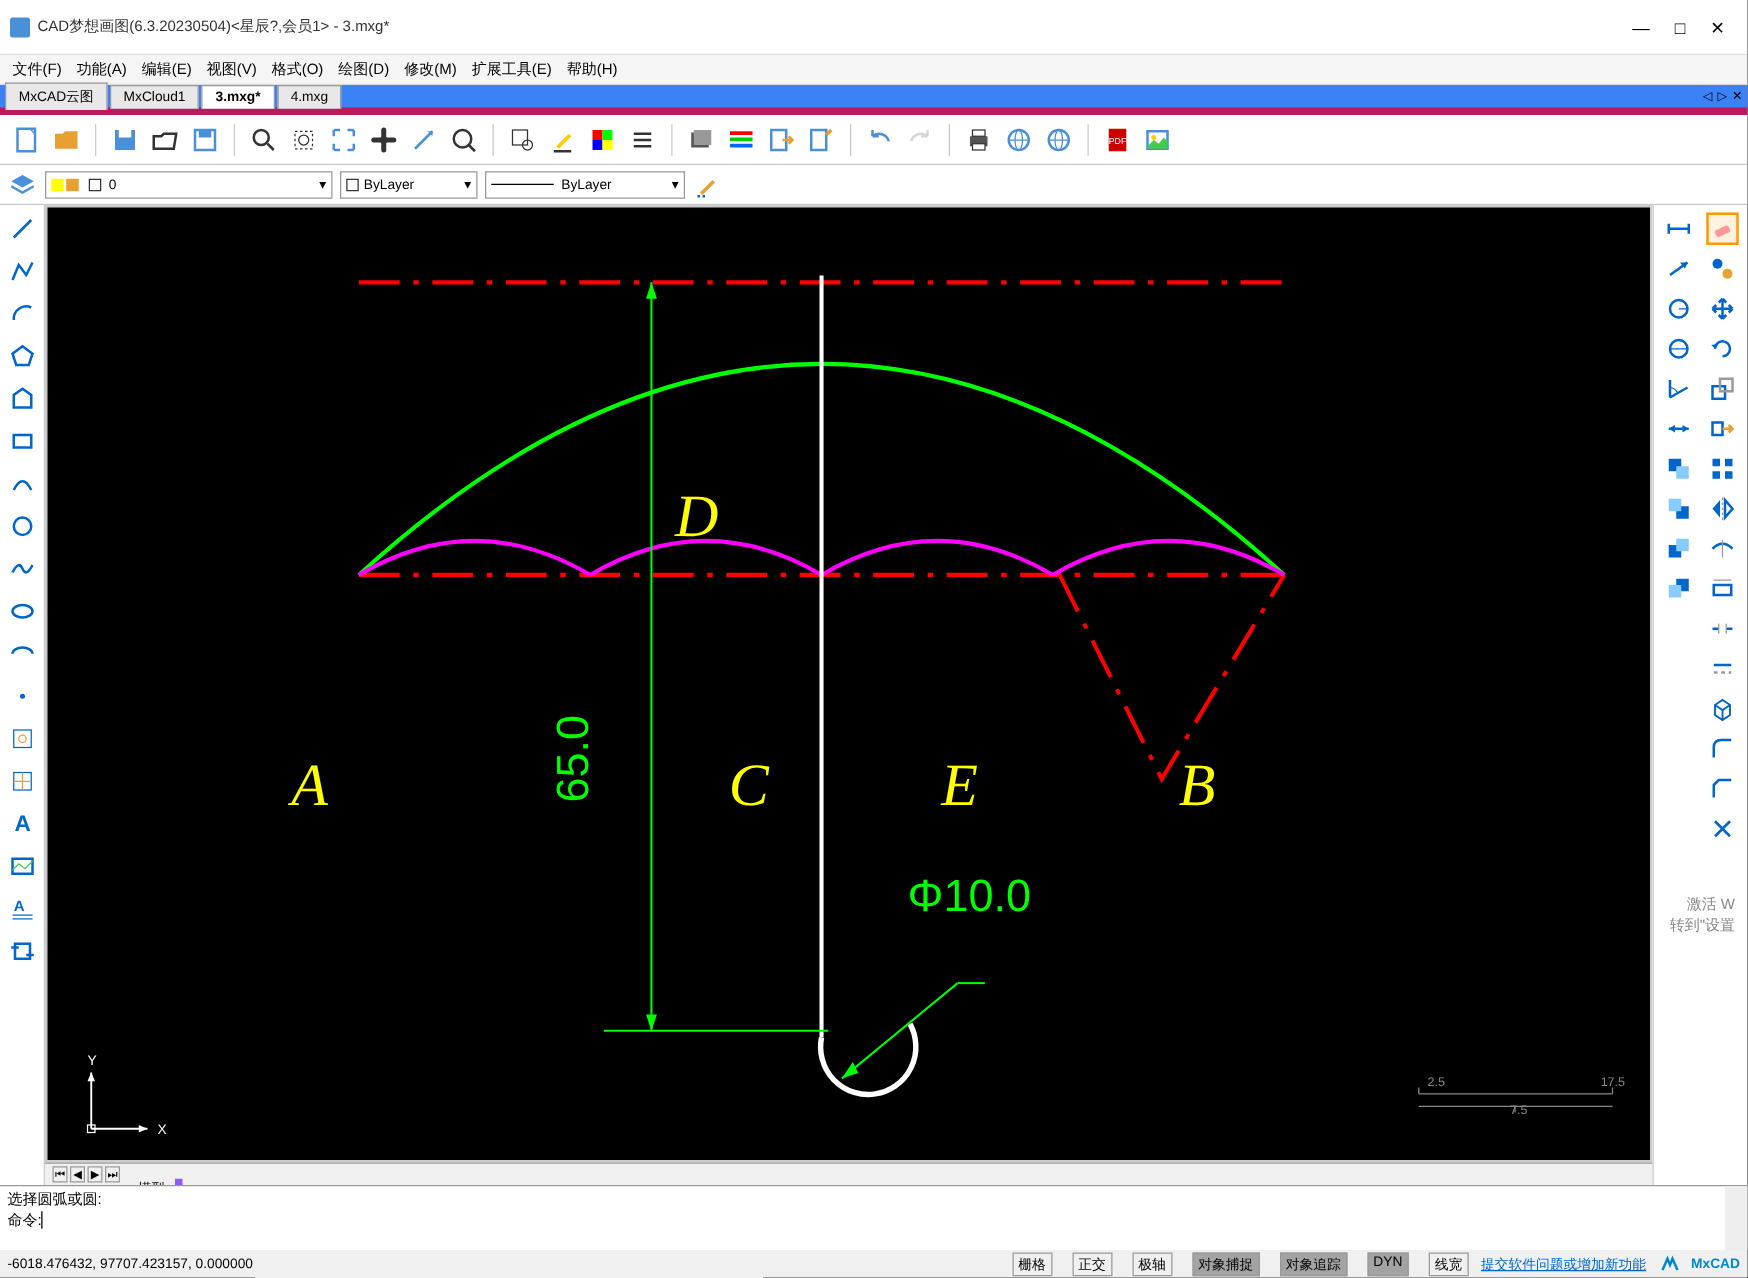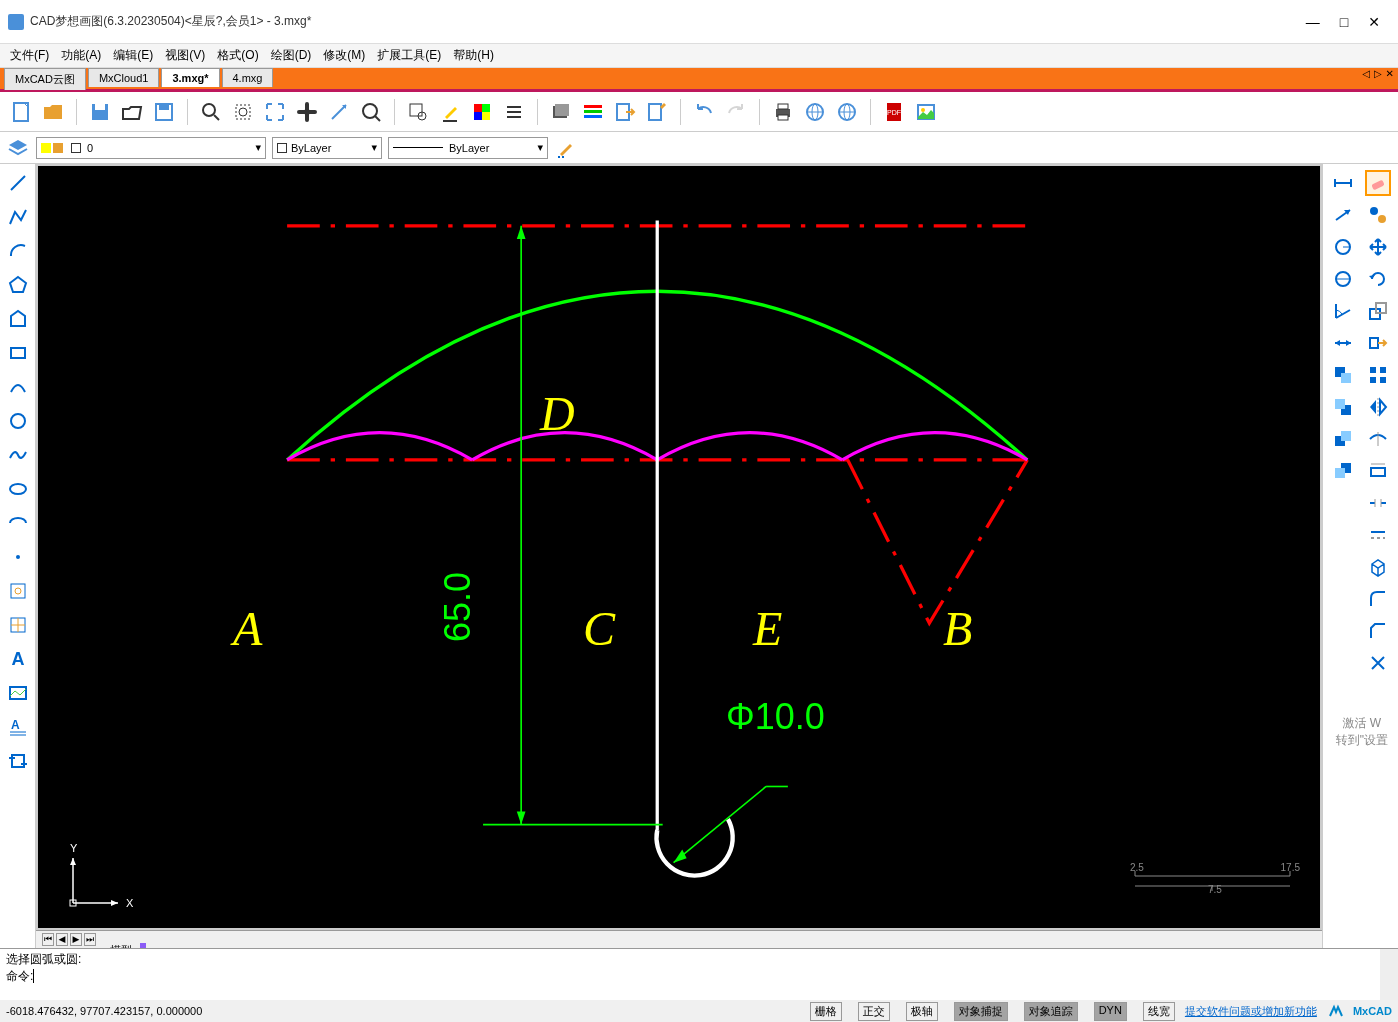--- a/index.html
+++ b/index.html
@@ -4,21 +4,21 @@
 <style>
 * { margin: 0; padding: 0; box-sizing: border-box; font-family: "Microsoft YaHei", Arial, sans-serif; }
 body { width: 1398px; height: 1022px; background: #f0f0f0; display: flex; flex-direction: column; overflow: hidden; }
 .title-bar { height: 44px; background: #fff; display: flex; align-items: center; padding: 0 8px; border-bottom: 1px solid #ddd; }
 .title-bar .app-icon { width: 16px; height: 16px; background: #4a90d9; margin-right: 6px; border-radius: 2px; }
 .title-bar .title { font-size: 12px; color: #333; flex: 1; }
 .win-controls { display: flex; gap: 20px; margin-right: 10px; }
 .win-controls span { cursor: pointer; font-size: 14px; }
 .menu-bar { height: 24px; background: #f5f5f5; display: flex; align-items: center; padding: 0 10px; gap: 12px; border-bottom: 1px solid #ddd; }
 .menu-bar span { font-size: 12px; cursor: pointer; }
-.tabs-bar { height: 24px; background: #f97316; display: flex; align-items: flex-start; padding: 0 4px; border-bottom: 3px solid #be185d; position: relative; }
+.tabs-bar { height: 24px; background: #3b82f6; display: flex; align-items: center; padding: 0 4px; border-bottom: 6px solid #be185d; position: relative; }
 .tab { padding: 3px 10px; font-size: 11px; border: 1px solid #999; border-bottom: none; background: #e8e8e8; margin-right: 2px; cursor: pointer; }
 .tab.active { background: #fff; font-weight: bold; }
 .tab-arrows { margin-left: auto; display: flex; gap: 4px; font-size: 10px; }
 .toolbar { height: 40px; background: #fff; display: flex; align-items: center; padding: 0 8px; gap: 6px; border-bottom: 1px solid #ccc; }
 .toolbar .tb-icon { width: 26px; height: 26px; display: flex; align-items: center; justify-content: center; cursor: pointer; border-radius: 2px; }
 .toolbar .sep { width: 1px; height: 26px; background: #ccc; margin: 0 4px; }
 .layer-bar { height: 32px; background: #fff; display: flex; align-items: center; padding: 0 6px; gap: 6px; border-bottom: 1px solid #ccc; }
 .layer-bar .lyr-icon { width: 24px; height: 24px; display: flex; align-items: center; justify-content: center; }
 .layer-bar select, .layer-bar .combo { height: 22px; font-size: 11px; border: 1px solid #999; background: #fff; padding: 0 4px; }
 .combo { display: flex; align-items: center; }
@@ -41,21 +41,21 @@
 .cmd-line { display: block; }
 .cmd-scroll { width: 18px; background: #eee; }
 .status-bar { height: 22px; background: #f0f0f0; display: flex; align-items: center; font-size: 11px; padding: 0 6px; }
 .status-bar .coords { flex: 0 0 auto; }
 .status-bar .middle { flex: 1; }
 .status-bar .status-btns { display: flex; gap: 16px; }
 .status-bar .sbtn { border: 1px solid #999; padding: 1px 4px; cursor: pointer; }
 .status-bar .sbtn.active { background: #a3a3a3; }
 .status-bar .link { color: #0066cc; margin: 0 10px; cursor: pointer; text-decoration: underline; }
 .status-bar .brand { color: #0088cc; font-weight: bold; margin-left: 8px; }
-.watermark { position: absolute; right: 10px; top: 715px; color: #888; font-size: 12px; text-align: center; pointer-events: none; }
+.watermark { position: absolute; right: 10px; top: 715px; color: #888; font-size: 12px; text-align: right; pointer-events: none; }
 .ucs { position: absolute; left: 20px; bottom: 10px; }
 .ruler { position: absolute; right: 20px; bottom: 30px; color: #888; font-size: 10px; }
 .drawing { position: absolute; inset: 0; }
 .label { position: absolute; font-family: "Times New Roman", serif; font-style: italic; color: yellow; font-size: 48px; }
 .dim-text { position: absolute; color: #0f0; font-size: 36px; font-family: Arial; }
 .dia-text { position: absolute; color: #0f0; font-size: 36px; font-family: Arial; }
 </style>
 </head>
 <body>
 
@@ -449,21 +449,21 @@
       </svg>
 
       <div class="ruler">
         <svg width="170" height="30">
           <line x1="5" y1="10" x2="160" y2="10" stroke="#888"></line>
           <line x1="5" y1="20" x2="160" y2="20" stroke="#888"></line>
           <line x1="5" y1="5" x2="5" y2="10" stroke="#888"></line>
           <line x1="82" y1="20" x2="82" y2="25" stroke="#888"></line>
           <line x1="160" y1="5" x2="160" y2="10" stroke="#888"></line>
         </svg>
-        <div style="position:absolute;top:-4px;left:0">2.5</div>
+        <div style="position:absolute;top:-4px;left:12px">2.5</div>
         <div style="position:absolute;top:-4px;right:0">17.5</div>
         <div style="position:absolute;top:18px;left:78px">7.5</div>
       </div>
     </div>
 
     <div class="model-tabs">
       <div class="arrows">
         <span>⏮</span>
         <span>◀</span>
         <span>▶</span>

